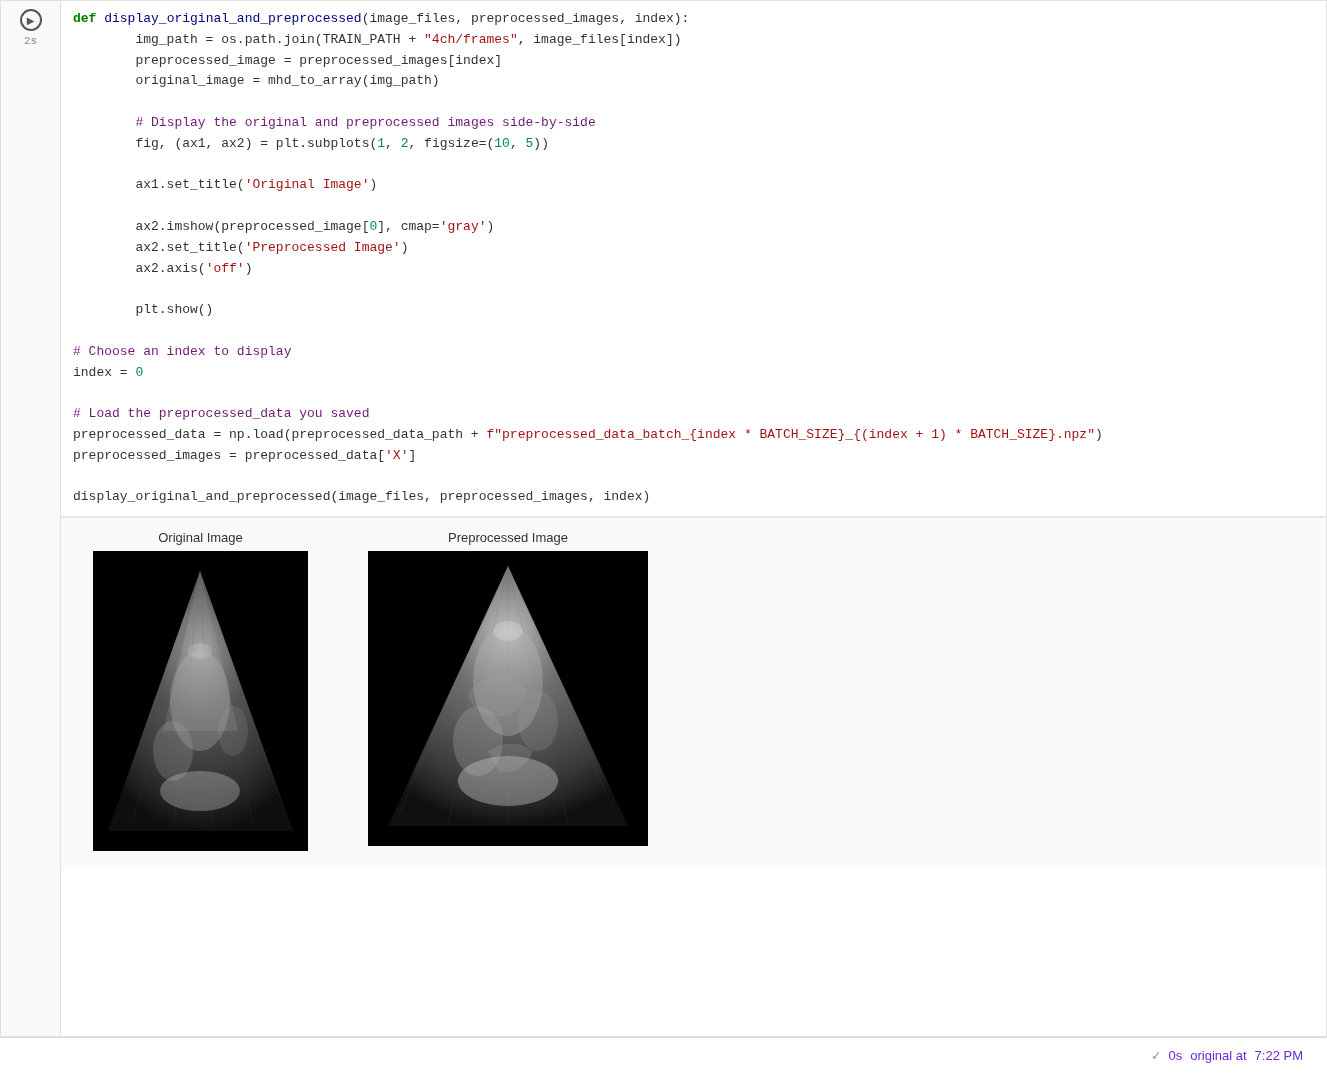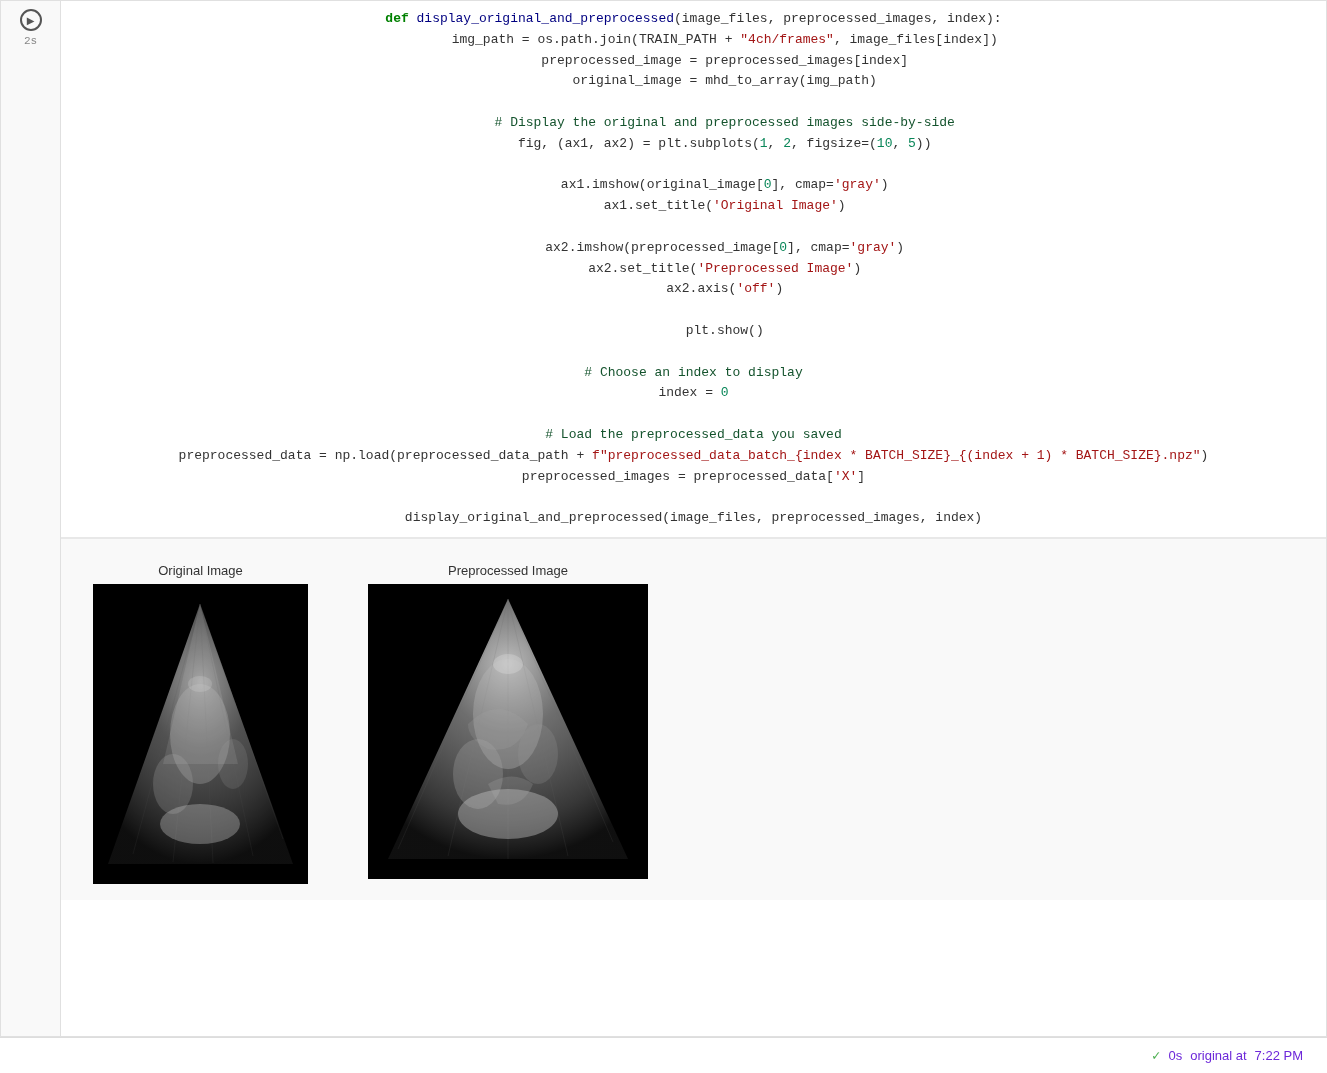--- a/index.html
+++ b/index.html
@@ -51,21 +51,20 @@
     .cell-number {
       font-size: 11px;
       color: #888;
       font-family: 'Courier New', monospace;
     }
 
     .cell-content {
       flex: 1;
       display: flex;
       flex-direction: column;
-      text-align: center;
     }
 
     .code-area {
       padding: 8px 12px;
       background: #ffffff;
       border-bottom: 1px solid #e8e8e8;
     }
 
     .code-line {
       font-size: 13px;
@@ -76,37 +75,36 @@
 
     .code-line.empty {
       height: 1.6em;
     }
 
     .kw { color: #008000; font-weight: bold; }
     .fn-name { color: #000080; }
     .param { color: #333; }
     .string { color: #a31515; }
     .fstring { color: #a31515; }
-    .comment { color: #14532d; }
+    .comment { color: #701a75; }
     .number { color: #098658; }
     .op { color: #333; }
 
     .output-area {
       background: #f9f9f9;
       padding: 12px 12px 16px 12px;
       border-top: 1px solid #e8e8e8;
     }
 
     .images-row {
       display: flex;
       flex-direction: row;
       align-items: flex-start;
       gap: 60px;
       padding-left: 20px;
-      margin-top: 12px;
     }
 
     .image-block {
       display: flex;
       flex-direction: column;
       align-items: center;
     }
 
     .image-title {
       font-family: Arial, sans-serif;
@@ -177,21 +175,20 @@
       <div class="code-line">        original_image = mhd_to_array(img_path)</div>
 
       <div class="code-line empty"></div>
 
       <div class="code-line">        <span class="comment"># Display the original and preprocessed images side-by-side</span></div>
 
       <div class="code-line">        fig, (ax1, ax2) = plt.subplots(<span class="number">1</span>, <span class="number">2</span>, figsize=(<span class="number">10</span>, <span class="number">5</span>))</div>
 
       <div class="code-line empty"></div>
 
-      <div class="code-line">        ax1.imshow(original_image[<span class="number">0</span>], cmap=<span class="string">'gray'</span>)</div>
 
       <div class="code-line">        ax1.set_title(<span class="string">'Original Image'</span>)</div>
 
 
       <div class="code-line empty"></div>
 
       <div class="code-line">        ax2.imshow(preprocessed_image[<span class="number">0</span>], cmap=<span class="string">'gray'</span>)</div>
 
       <div class="code-line">        ax2.set_title(<span class="string">'Preprocessed Image'</span>)</div>
 

